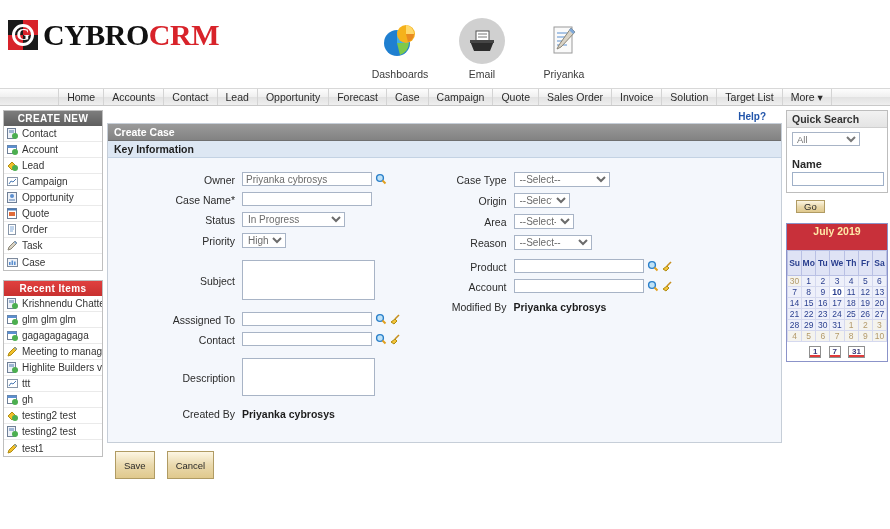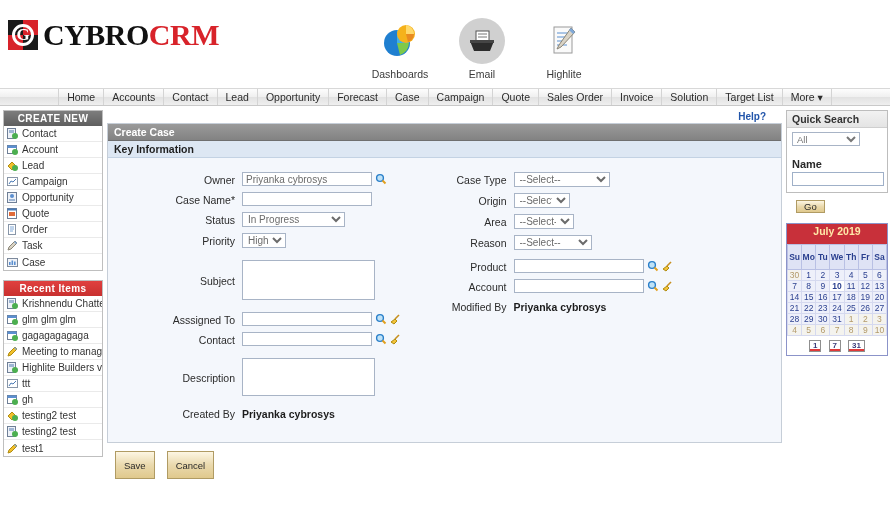--- a/index.html
+++ b/index.html
@@ -176,21 +176,21 @@
   .go-btn {
     display: inline-block; min-width: 24px; text-align: center;
     font-size: 9.5px; color: #2a2a2a; padding: 0 7px; line-height: 12px; height: 13px;
     background: linear-gradient(to bottom,#fdf6e3 0%,#ead9ad 50%,#e0c98d 100%);
     border: 1px solid #b09b63; cursor: pointer;
   }
 
   .cal { margin-top: 10px; border: 1px solid #8b93c9; background: #fff; width: 102px; }
   .cal-hd {
     background: #c8303a; color: #ffe9a8; font-weight: bold; font-size: 10.5px;
-    text-align: center; line-height: 14px; height: 20px;
+    text-align: center; line-height: 14px; height: 26px;
   }
   table.calgrid { border-collapse: collapse; width: 100%; }
   table.calgrid th {
     font-size: 8.5px; color: #2a3f8f; font-weight: bold; text-align: center;
     background: #dfe3f5; border: 1px solid #b9c0e4; padding: 0; height: 25px; width: 14.28%;
   }
   table.calgrid td {
     font-size: 8.5px; text-align: center; border: 1px solid #d5d9ef;
     padding: 0; height: 11px; background: #eef0fa; color: #2a3f8f;
   }
@@ -262,21 +262,21 @@
           <g stroke="#5b8fd0" stroke-width="1.2">
             <line x1="10" y1="9" x2="21" y2="9"></line>
             <line x1="10" y1="13" x2="21" y2="13"></line>
             <line x1="10" y1="17" x2="18" y2="17"></line>
             <line x1="10" y1="21" x2="20" y2="21"></line>
           </g>
           <polygon points="24,4 28,8 14,23 10,25 12,21" fill="#d9d3c6" stroke="#8a8577"></polygon>
           <polygon points="24,4 28,8 26,10 22,6" fill="#7fa8d8"></polygon>
         </svg>
       </div>
-      <div class="sc-label">Highlite</div>
+      <div class="sc-label">Priyanka</div>
     </div>
 
   </div>
 </div>
 
 <div class="nav">
   <div class="nav-item">Home</div>
   <div class="nav-item">Accounts</div>
   <div class="nav-item">Contact</div>
   <div class="nav-item">Lead</div>

